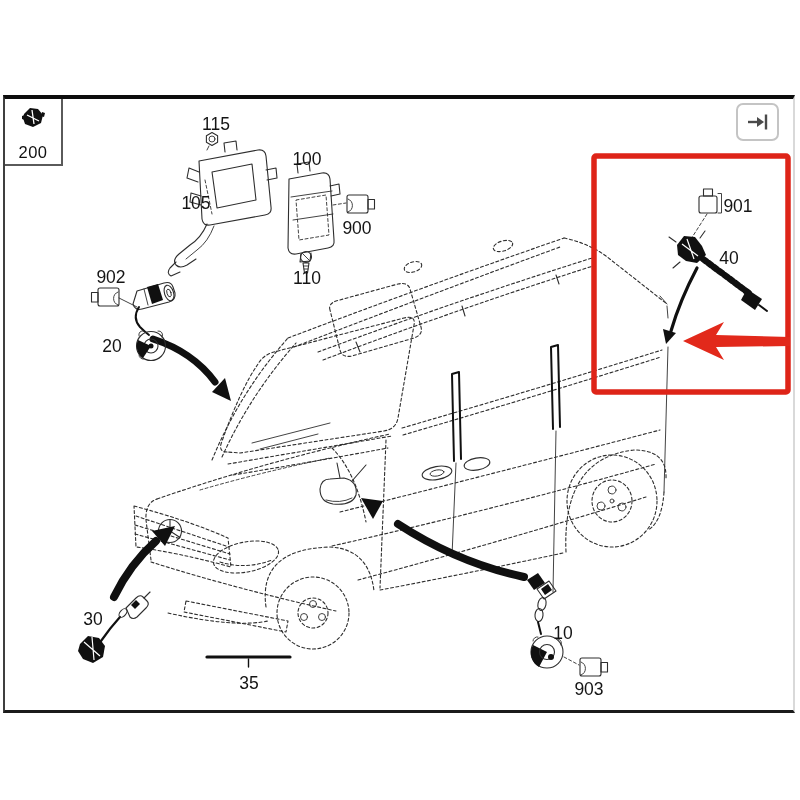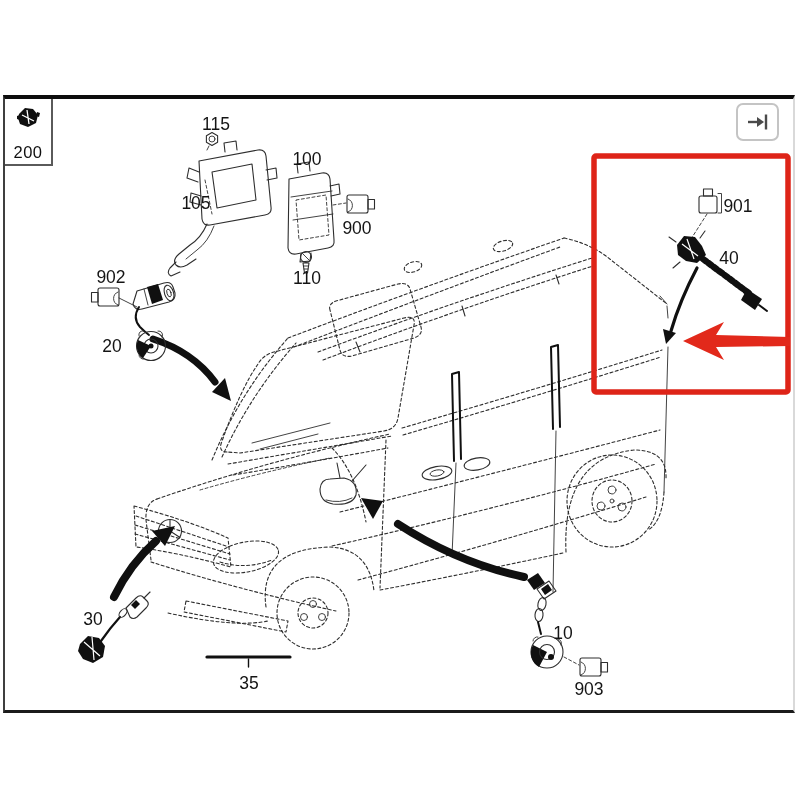--- a/index.html
+++ b/index.html
@@ -3,21 +3,21 @@
 <meta charset="utf-8">
 <style>
   html,body{margin:0;padding:0;background:#ffffff;}
   body{width:800px;height:800px;position:relative;overflow:hidden;
        font-family:"Liberation Sans",sans-serif;}
   .stage{position:absolute;left:0;top:0;width:800px;height:800px;}
   .canvas-frame{position:absolute;left:3px;top:95px;width:792px;height:618px;
     box-sizing:border-box;background:#fff;
     border-top:4px solid #0d0d0d;border-left:2px solid #3f3f3f;
     border-bottom:3px solid #1b1b1b;border-right:2px solid #d9d9d9;}
-  .corner-box{position:absolute;left:5px;top:99px;width:48px;height:67px;
+  .corner-box{position:absolute;left:5px;top:99px;width:58px;height:67px;
     box-sizing:border-box;background:#fff;cursor:pointer;
     border-right:2px solid #5a5a5a;border-bottom:2px solid #5a5a5a;
     display:flex;flex-direction:column;align-items:center;
     justify-content:space-between;padding:7px 0 4px 0;}
   .corner-box .num{font-size:16.5px;color:#101010;letter-spacing:.5px;line-height:1;}
   .nav-btn{position:absolute;left:736px;top:103px;width:43px;height:38px;
     box-sizing:border-box;border:2px solid #c4c4c4;border-radius:7px;background:#fff;
     display:flex;align-items:center;justify-content:center;cursor:pointer;padding:0;}
   svg.art{position:absolute;left:0;top:0;}
   .ln{fill:none;stroke:#2e2e2e;stroke-width:1.1;stroke-linecap:round;stroke-linejoin:round;}

